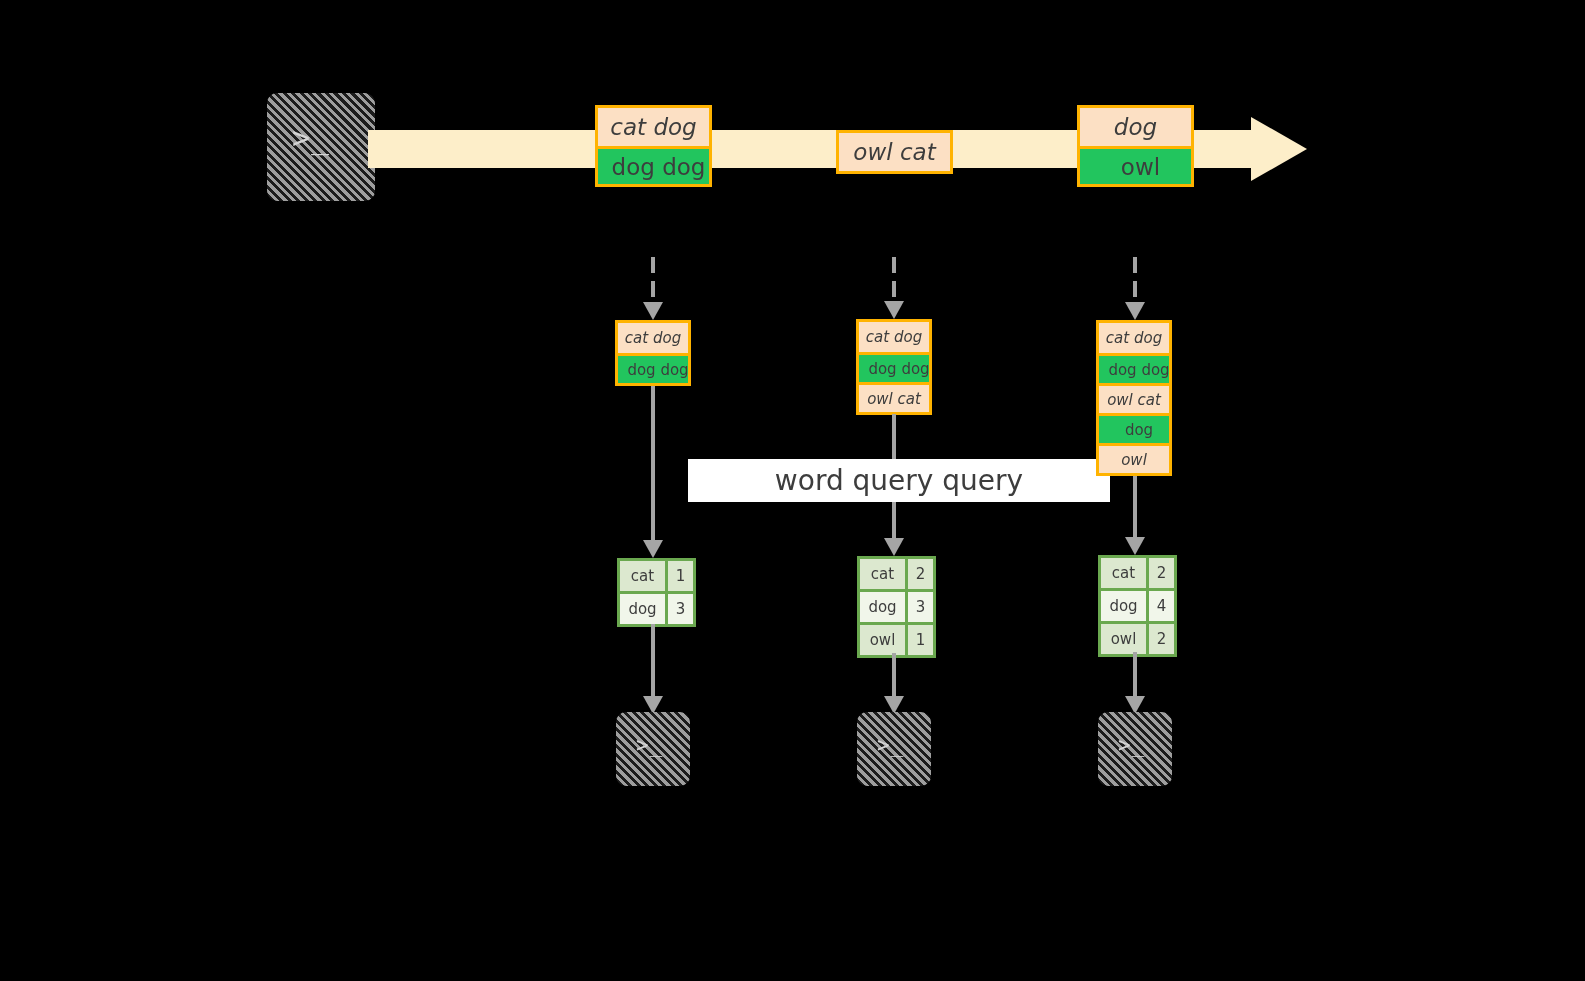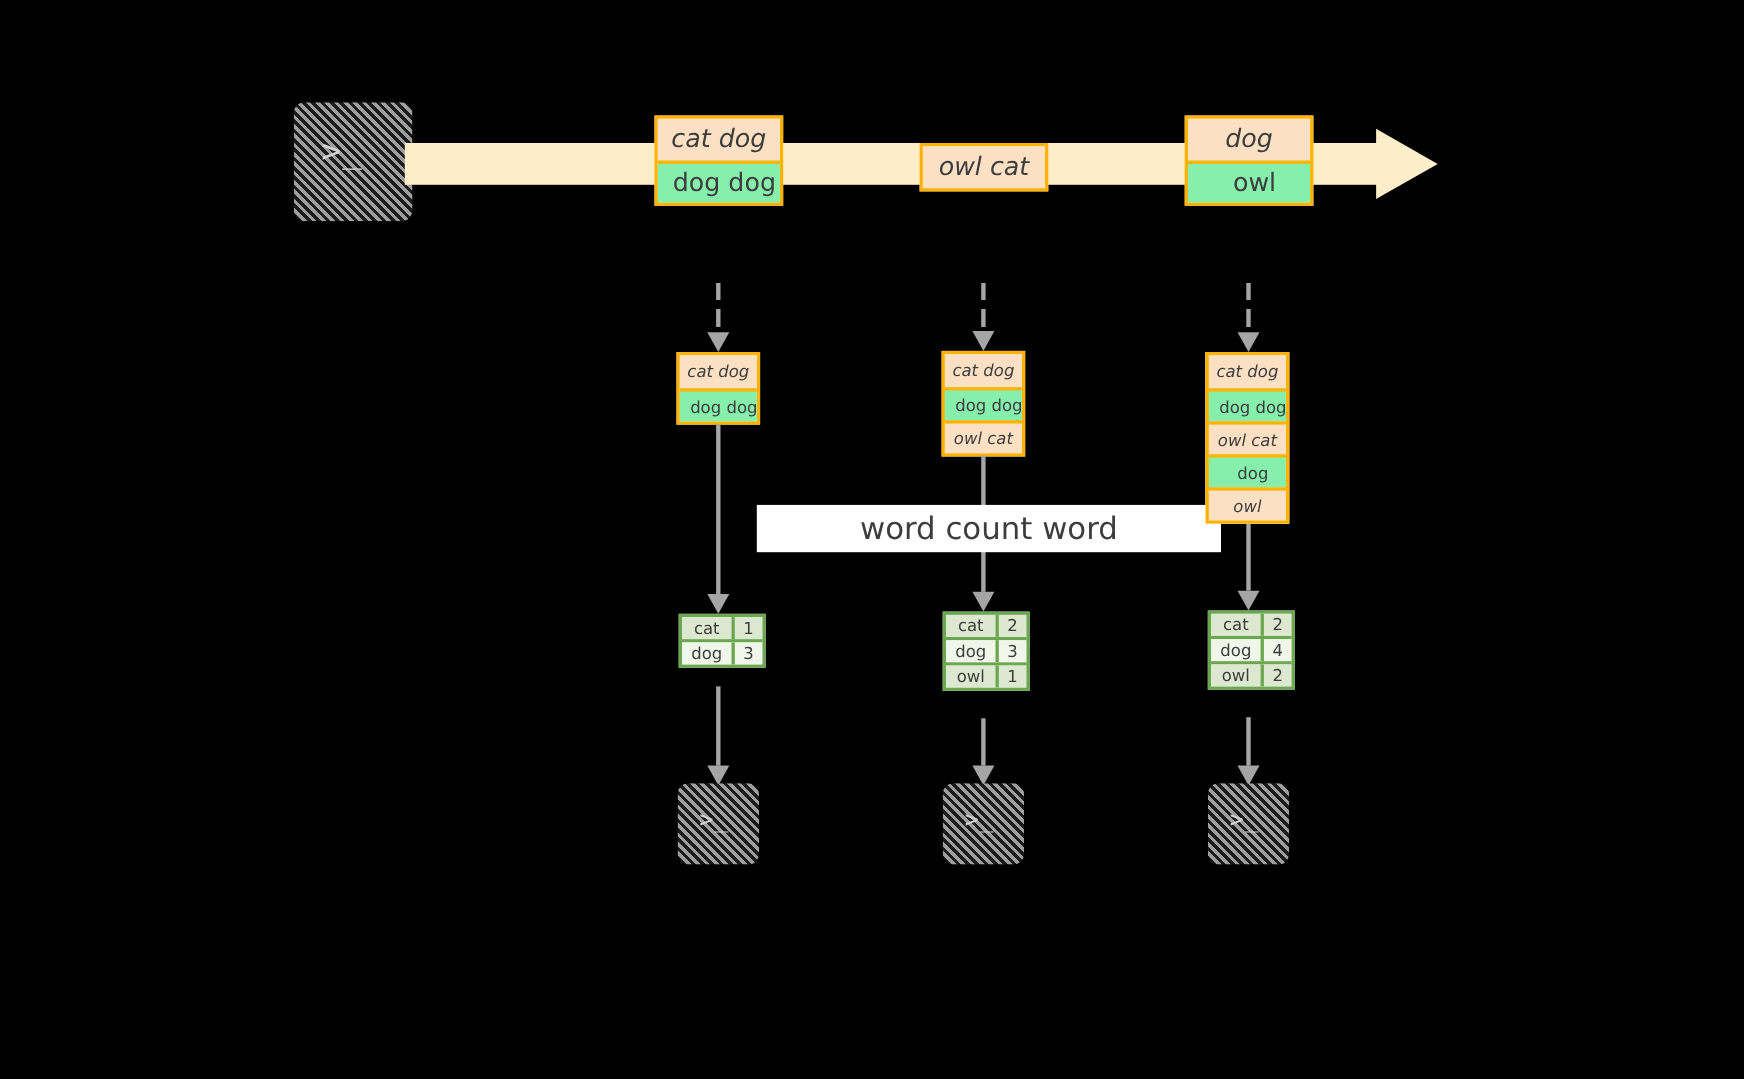--- a/index.html
+++ b/index.html
@@ -74,21 +74,21 @@
   .ev-row {
     box-sizing: border-box;
     display: flex;
     align-items: center;
     justify-content: center;
     color: #3d3d3d;
     white-space: nowrap;
     overflow: hidden;
   }
   .ev-row.dark  { background: #fce0c4; font-style: italic; }
-  .ev-row.light { background: #86efac; padding-left: 10px; }
+  .ev-row.light { background: #22c55e; padding-left: 10px; }
   .ev-row + .ev-row { border-top: 3px solid #ffb300; }
 
   
   .ev-top .ev-row { height: 38px; font-size: 23px; }
   .ev-top-a { left: 595px; top: 105px; width: 117px; }
   .ev-top-b { left: 836px; top: 130px; width: 117px; }
   .ev-top-c { left: 1077px; top: 105px; width: 117px; }
 
   
   .ev-snap { width: 76px; }
@@ -99,21 +99,21 @@
 
   
   .res-box {
     position: absolute;
     box-sizing: border-box;
     border: 3px solid #6aa84f;
     background: #eef4e7;
   }
   .res-row {
     display: flex;
-    height: 20px;
+    height: 30px;
   }
   .res-row + .res-row { border-top: 3px solid #6aa84f; }
   .res-cell {
     box-sizing: border-box;
     display: flex;
     align-items: center;
     justify-content: center;
     font-size: 15px;
     color: #3d3d3d;
     white-space: nowrap;
@@ -305,21 +305,21 @@
   <div class="arrow" style="left:1133px; top:652px; height:62px;">
     <div class="shaft" style="height:44px;"></div>
     <div class="head" style="top:44px;"></div>
   </div>
 
   <div class="terminal terminal-small" style="left:1098px; top:712px;">
     <span class="prompt">&gt;_</span>
   </div>
 
   <div class="banner">
-    <span class="banner-label">word count word</span>
+    <span class="banner-label">word query query</span>
   </div>
 
   <div class="ev-box ev-snap" style="left:1096px; top:320px;">
     <div class="ev-row dark">cat dog</div>
     <div class="ev-row light">dog dog</div>
     <div class="ev-row dark">owl cat</div>
     <div class="ev-row light">dog</div>
     <div class="ev-row dark">owl</div>
   </div>
 

